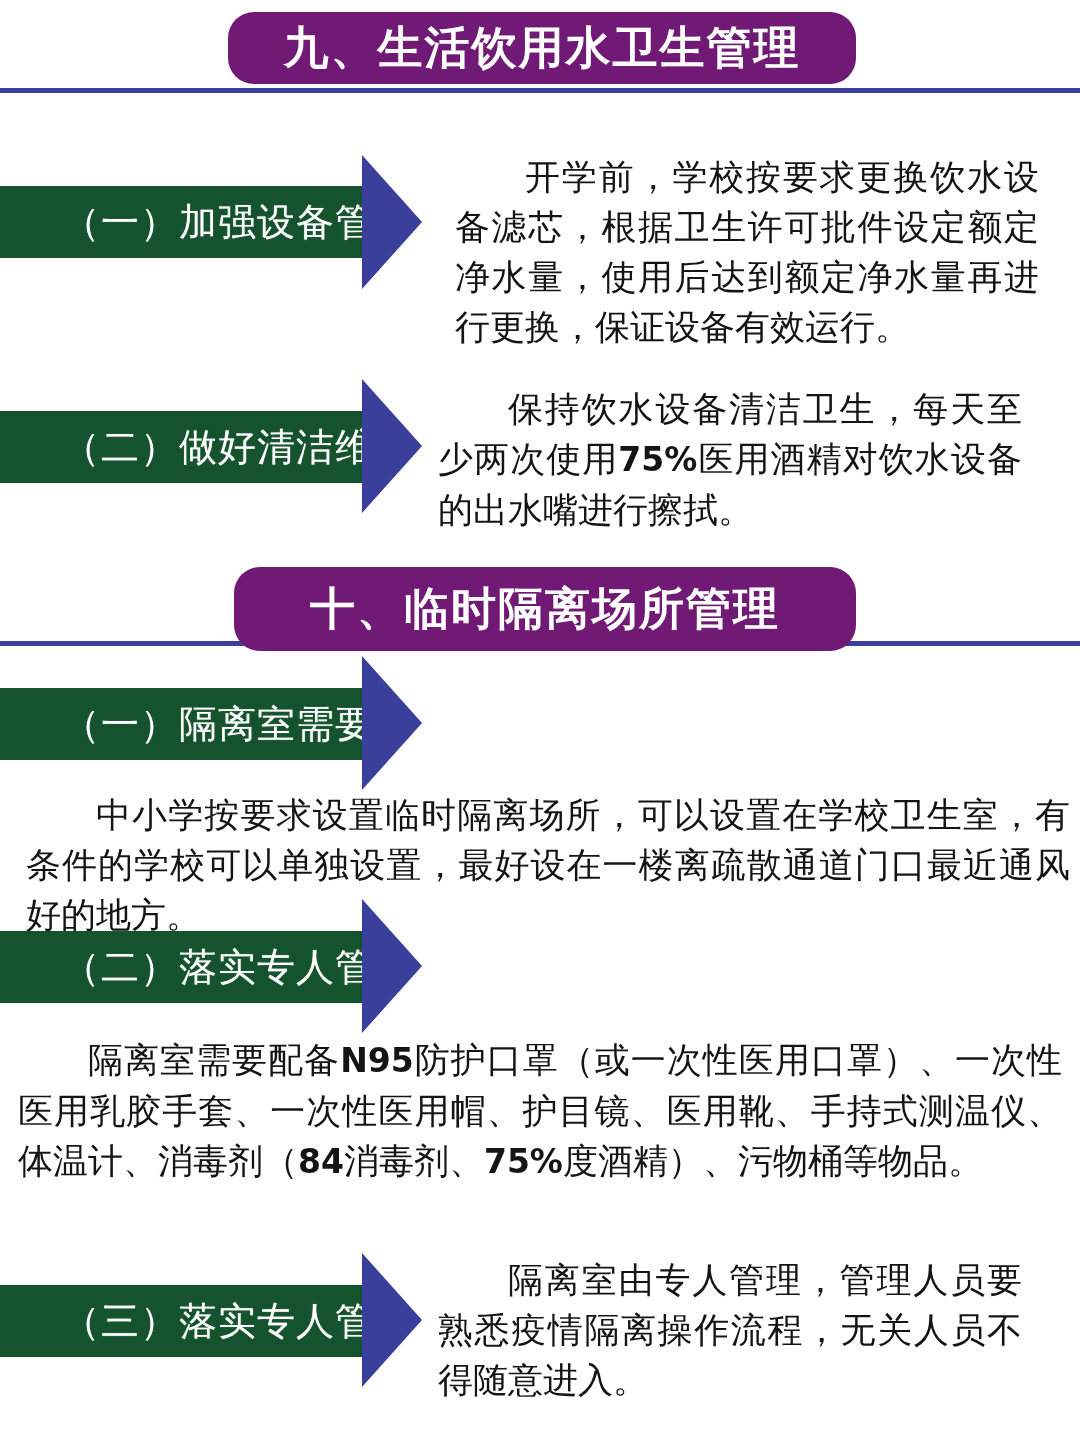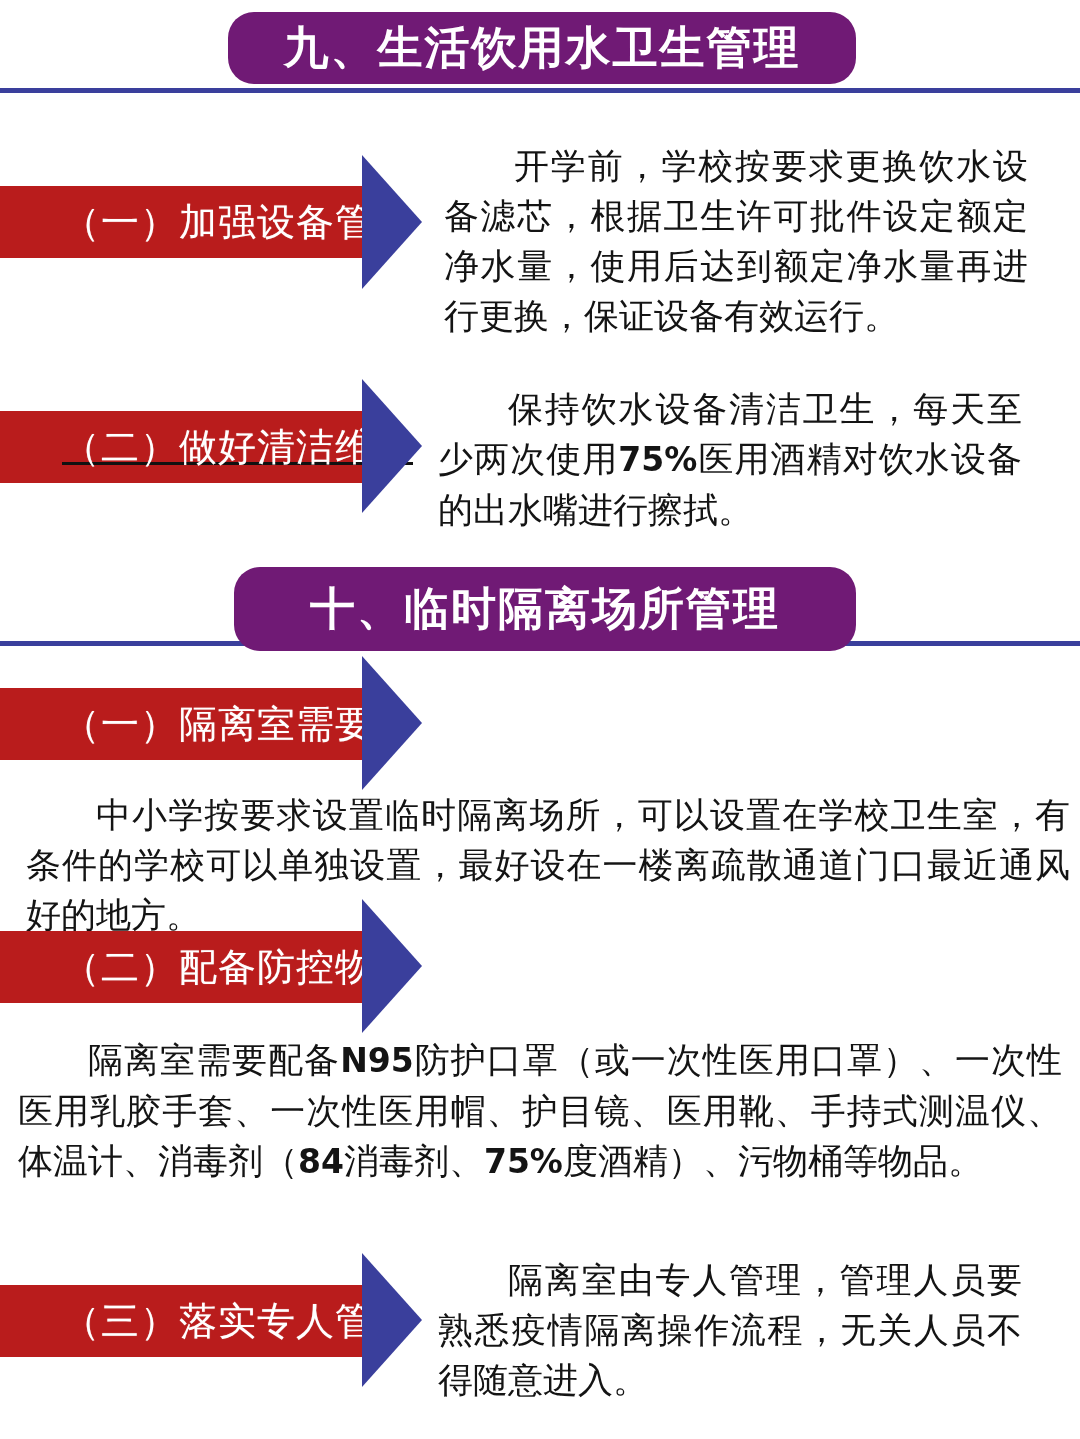--- a/index.html
+++ b/index.html
@@ -45,21 +45,21 @@
   }
 
   
   .arrow {
     position: absolute;
     left: 0;
   }
   .arrow-body {
     position: absolute;
     left: 0;
-    background: #b91c1c;
+    background: #14532d;
     display: flex;
     align-items: center;
   }
   .arrow-head {
     position: absolute;
     width: 0;
     height: 0;
     border-style: solid;
     border-color: transparent;
     border-left-color: #3a3f9c;
@@ -101,24 +101,24 @@
   <div class="banner-pill" style="left:228px; top:12px; width:628px; height:72px; font-size:45px;">九、生活饮用水卫生管理</div>
 </div>
 
 <div class="arrow" style="top:155px; height:140px; width:470px;">
   <div class="arrow-body" style="top:31px; width:362px; height:72px;">
     <span class="arrow-label">（一）加强设备管理</span>
   </div>
   <div class="arrow-head" style="left:362px; top:0px; border-left-width:60px; border-top-width:67px; border-bottom-width:67px;"></div>
 </div>
 
-<p class="para" style="left:438px; top:135px; width:584px; margin:6px;">开学前，学校按要求更换饮水设备滤芯，根据卫生许可批件设定额定净水量，使用后达到额定净水量再进行更换，保证设备有效运行。</p>
+<p class="para" style="left:438px; top:135px; width:584px; margin:17px;">开学前，学校按要求更换饮水设备滤芯，根据卫生许可批件设定额定净水量，使用后达到额定净水量再进行更换，保证设备有效运行。</p>
 
 <div class="arrow" style="top:378px; height:138px; width:470px;">
-  <div class="arrow-body" style="top:33px; width:362px; height:72px;text-decoration:underline;">
+  <div class="arrow-body" style="top:33px; width:362px; height:72px;">
     <span class="arrow-label">（二）做好清洁维护</span>
   </div>
   <div class="arrow-head" style="left:362px; top:1px; border-left-width:60px; border-top-width:67px; border-bottom-width:67px;"></div>
 </div>
 
 <p class="para" style="left:438px; top:384px; width:584px; margin:0;"><span>保持饮水设备清洁卫生，每天至少两次使用</span><span class="num">75%</span><span>医用酒精对饮水设备的出水嘴进行擦拭。</span></p>
 
 <div class="banner-wrap" style="top:555px; height:100px;">
   <div class="banner-rule" style="top:86px;"></div>
   <div class="banner-pill" style="left:234px; top:12px; width:622px; height:84px; font-size:45px;">十、临时隔离场所管理</div>
@@ -128,21 +128,21 @@
   <div class="arrow-body" style="top:33px; width:362px; height:72px;">
     <span class="arrow-label">（一）隔离室需要配备</span>
   </div>
   <div class="arrow-head" style="left:362px; top:1px; border-left-width:60px; border-top-width:67px; border-bottom-width:67px;"></div>
 </div>
 
 <p class="para" style="left:18px; top:782px; width:1044px; margin:8px;">中小学按要求设置临时隔离场所，可以设置在学校卫生室，有条件的学校可以单独设置，最好设在一楼离疏散通道门口最近通风好的地方。</p>
 
 <div class="arrow" style="top:898px; height:138px; width:470px;">
   <div class="arrow-body" style="top:33px; width:362px; height:72px;">
-    <span class="arrow-label">（二）配备防控物资</span>
+    <span class="arrow-label">（二）落实专人管理</span>
   </div>
   <div class="arrow-head" style="left:362px; top:1px; border-left-width:60px; border-top-width:67px; border-bottom-width:67px;"></div>
 </div>
 
 <p class="para" style="left:18px; top:1035px; width:1044px; margin:0;"><span>隔离室需要配备</span><span class="num">N95</span><span>防护口罩（或一次性医用口罩）、一次性医用乳胶手套、一次性医用帽、护目镜、医用靴、手持式测温仪、体温计、消毒剂（</span><span class="num">84</span><span>消毒剂、</span><span class="num">75%</span><span>度酒精）、污物桶等物品。</span></p>
 
 <div class="arrow" style="top:1252px; height:138px; width:470px;">
   <div class="arrow-body" style="top:33px; width:362px; height:72px;">
     <span class="arrow-label">（三）落实专人管理</span>
   </div>

